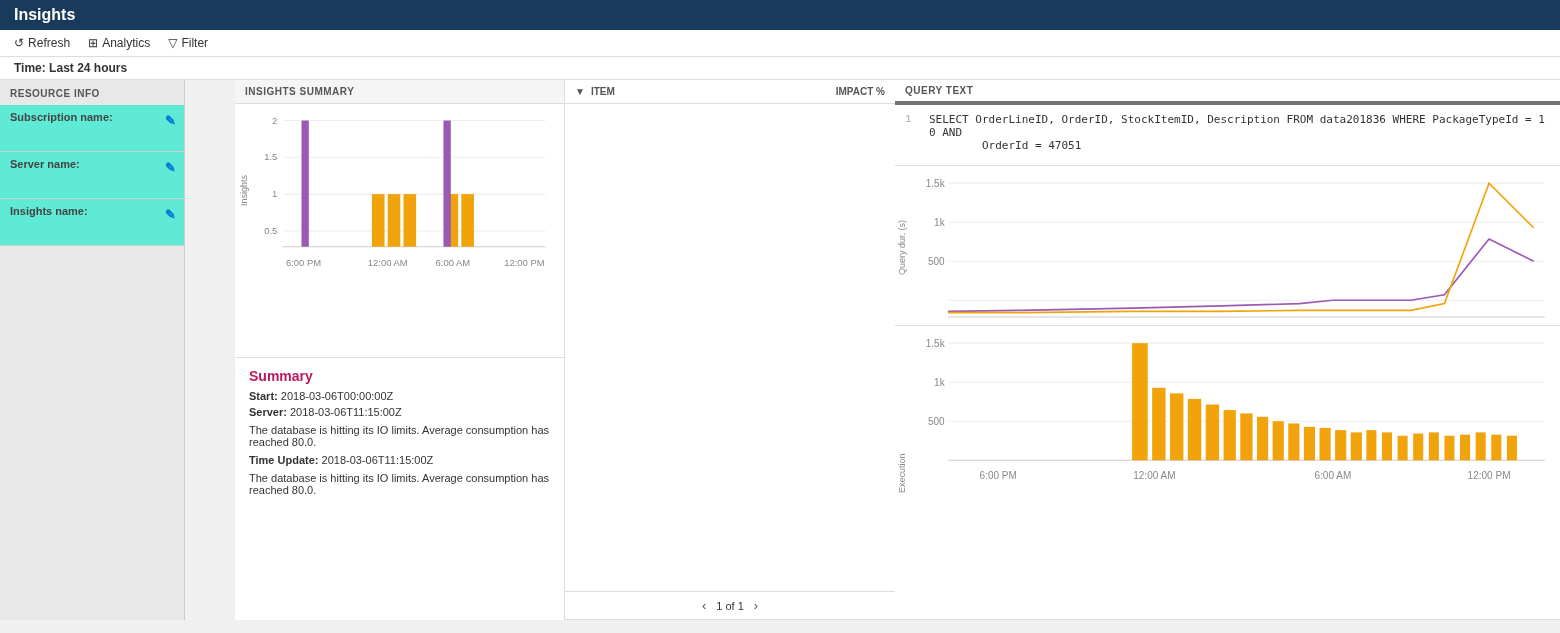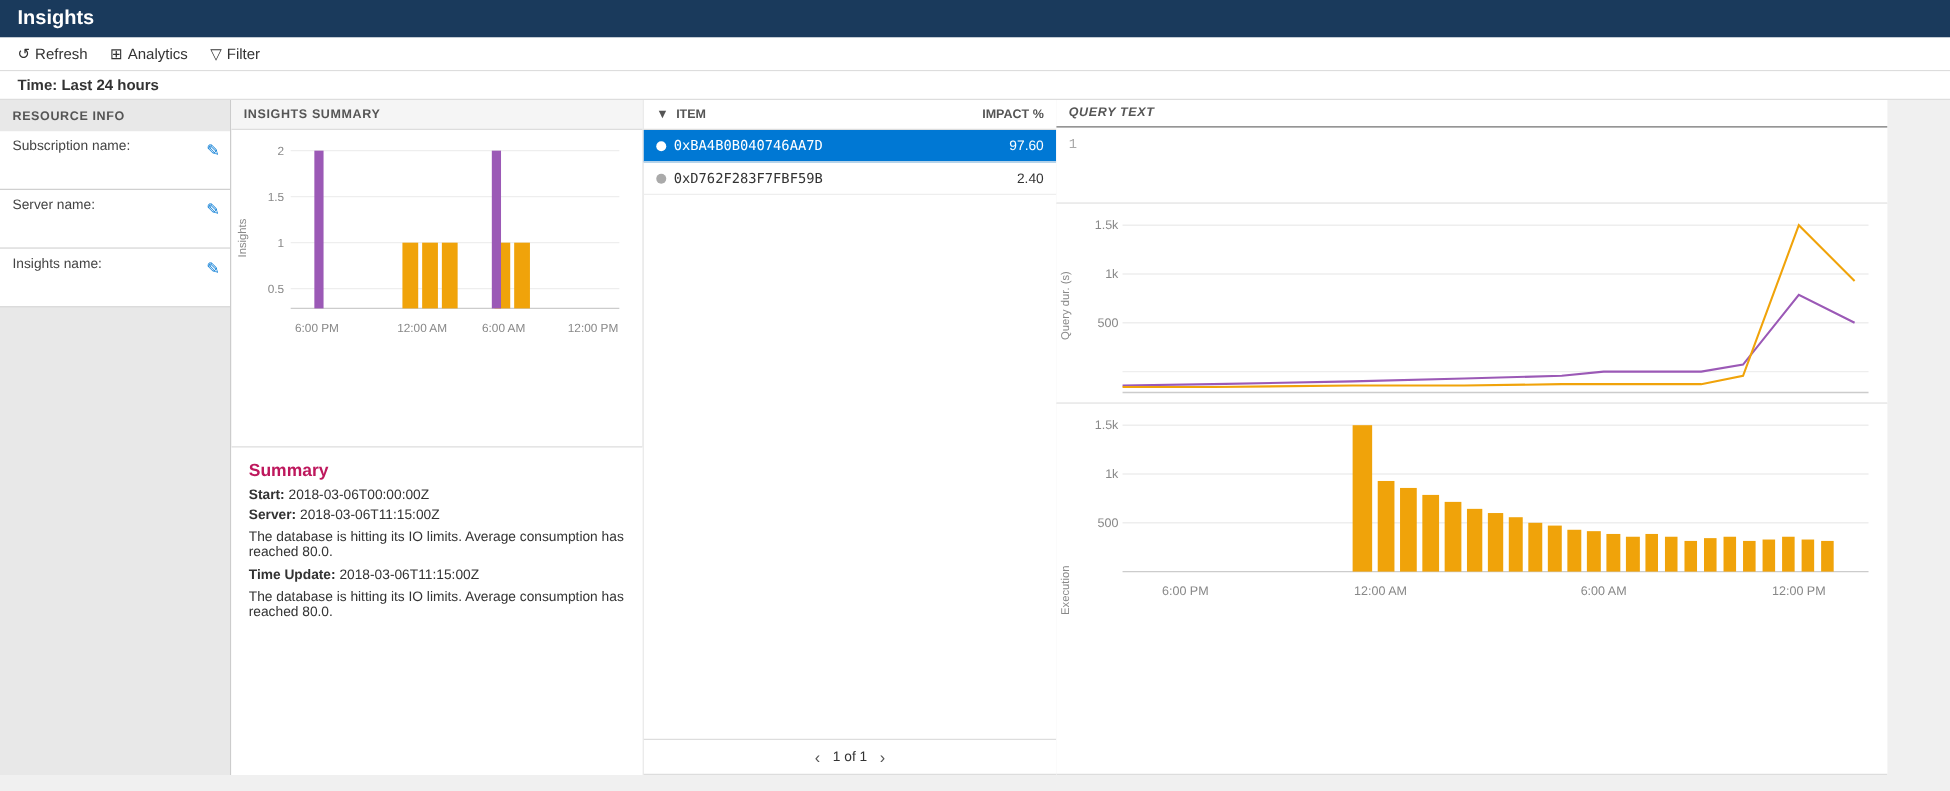--- a/index.html
+++ b/index.html
@@ -57,22 +57,23 @@
       font-size: 10px;
       font-weight: 700;
       color: #555;
       padding: 0 10px 6px 10px;
       text-transform: uppercase;
       letter-spacing: 0.5px;
     }
     .resource-field {
       padding: 6px 10px;
       border-bottom: 1px solid #d0d0d0;
-      background: #ffffff;
+      background: #5eead4;
       position: relative;
+      font-weight: bold;
     }
     .resource-field-label {
       font-size: 11px;
       color: #444;
       margin-bottom: 4px;
     }
     .resource-field-value {
       font-size: 11px;
       color: #222;
       min-height: 18px;
@@ -187,22 +188,21 @@
       padding: 0;
       flex-shrink: 0;
     }
     .query-text-header {
       font-size: 10px;
       font-weight: 700;
       color: #555;
       padding: 5px 10px;
       text-transform: uppercase;
       letter-spacing: 0.5px;
-      border-bottom: 1px solid #737373;
-      font-style: italic;
+      border-bottom: 4px solid #737373;
     }
     .query-text-body {
       padding: 8px 10px;
       font-family: 'Courier New', monospace;
       font-size: 11px;
       display: flex;
       gap: 8px;
       min-height: 60px;
     }
     .line-num { color: #aaa; min-width: 16px; }
@@ -285,21 +285,21 @@
     </div>
     <div class="resource-field">
       <div class="resource-field-label">Insights name:</div>
       <div class="resource-field-value"></div>
       <span class="edit-icon">✎</span>
     </div>
   </div>
 
   <div style="flex:1; display:flex; flex-direction:column; overflow:hidden;">
 
-    <div style="display:flex; flex:1; overflow:hidden; min-height:0;">
+    <div style="display:flex; flex:1; overflow:hidden; min-height:0;justify-content:flex-end;">
 
       <div style="width:330px; min-width:330px; display:flex; flex-direction:column; background:white; border-right:1px solid #ddd;">
         <div class="section-header">INSIGHTS SUMMARY</div>
         <div style="flex:1; padding:6px 8px 4px 2px; min-height:0;">
           <div class="chart-wrapper" style="height:160px;">
             <div class="y-axis-label-rotated">Insights</div>
             <div class="chart-inner">
               <svg viewBox="0 0 290 155">
 
                 <line x1="30" y1="10" x2="280" y2="10" stroke="#eee" stroke-width="1"></line>
@@ -351,48 +351,36 @@
           <div class="summary-line" style="margin-top: 6px;">The database is hitting its IO limits. Average consumption has reached 80.0.</div>
         </div>
       </div>
 
       <div class="items-panel" style="width:330px; min-width:200px; max-width:330px;">
         <div class="items-header">
           <span style="color:#555;">▼</span>
           <span class="items-col-item">ITEM</span>
           <span class="items-col-impact">IMPACT %</span>
         </div>
-        <div>
-
-          <div class="item-row selected">
-            <span class="item-dot blue"></span>
-            <span class="item-name">0xBA4B0B040746AA7D</span>
-            <span class="item-impact">97.60</span>
-          </div>
-
-          <div class="item-row">
-            <span class="item-dot gray"></span>
-            <span class="item-name">0xD762F283F7FBF59B</span>
-            <span class="item-impact">2.40</span>
-          </div>
-        </div>
         <div style="flex:1;"></div>
         <div class="pagination">
           <button class="page-btn">‹</button>
           <span>1 of 1</span>
           <button class="page-btn">›</button>
         </div>
       </div>
 
       <div class="right-panel">
 
         <div class="query-text-panel">
           <div class="query-text-header">QUERY TEXT</div>
           <div class="query-text-body">
             <span class="line-num">1</span>
+            <code class="query-code">SELECT OrderLineID, OrderID, StockItemID, Description FROM data201836 WHERE PackageTypeId = 10 AND
+        OrderId = 47051</code>
           </div>
         </div>
 
         <div class="chart-container" style="height:160px; flex:none;">
           <div class="chart-wrapper" style="height:150px;">
             <div class="y-axis-label-rotated">Query dur. (s)</div>
             <div class="chart-inner">
               <svg viewBox="0 0 580 148">
                 <line x1="35" y1="10" x2="570" y2="10" stroke="#eee" stroke-width="1"></line>
                 <line x1="35" y1="45" x2="570" y2="45" stroke="#eee" stroke-width="1"></line>

